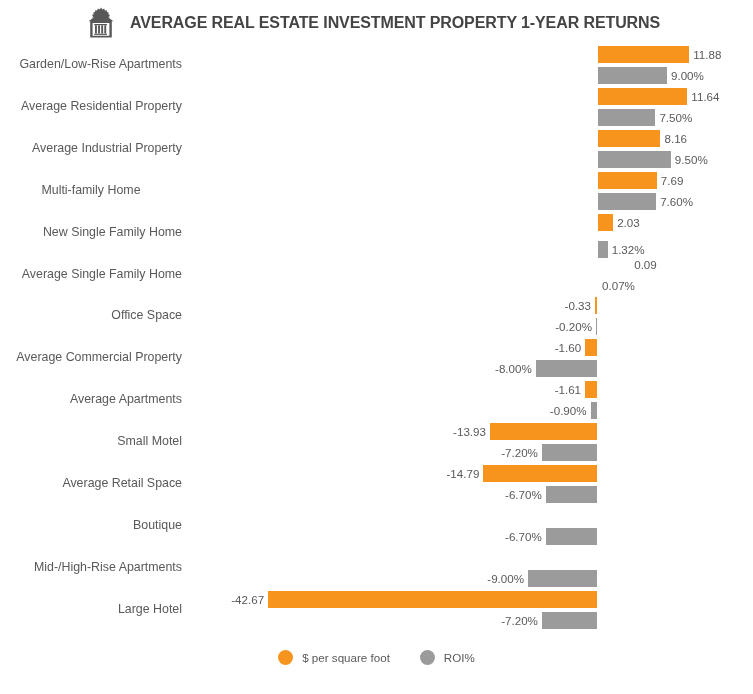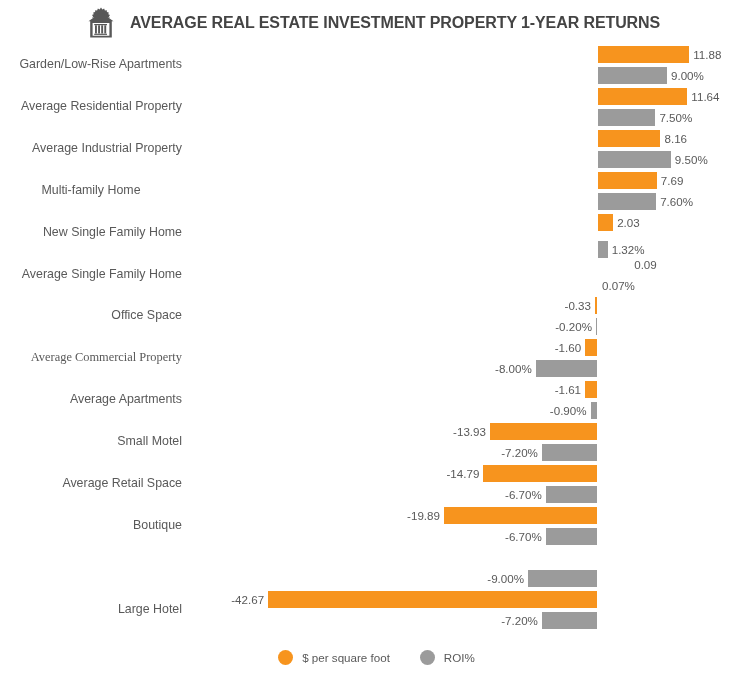--- a/index.html
+++ b/index.html
@@ -206,21 +206,21 @@
       <div class="barrow" style="top: 0px;">
         <div class="bar pos" title="Office Space — $ per square foot: -0.33" style="background: rgb(247, 148, 30); width: 2.5476px; left: 594.952px;"></div>
         <div class="vlabel left" style="right: 162.048px;">-0.33</div>
       </div>
       <div class="barrow" style="top: 21px;">
         <div class="bar neg" title="Office Space — ROI%: -0.20%" style="background: rgb(155, 155, 155); width: 1.544px; left: 595.956px;"></div>
         <div class="vlabel left" style="right: 161.044px;">-0.20%</div>
       </div>
     </div>
     <div class="group" style="top: 295.3px; height: 38px;">
-      <div class="cat-label" style="top: 11px; font-family: Liberation Serif, serif;">Average Commercial Property</div>
+      <div class="cat-label" style="top: 11px;">Average Commercial Property</div>
       <div class="barrow" style="top: 0px;">
         <div class="bar pos" title="Average Commercial Property — $ per square foot: -1.60" style="background: rgb(247, 148, 30); width: 12.352px; left: 585.148px;"></div>
         <div class="vlabel left" style="right: 171.852px;">-1.60</div>
       </div>
       <div class="barrow" style="top: 21px;">
         <div class="bar neg" title="Average Commercial Property — ROI%: -8.00%" style="background: rgb(155, 155, 155); width: 61.76px; left: 535.74px;"></div>
         <div class="vlabel left" style="right: 221.26px;">-8.00%</div>
       </div>
     </div>
     <div class="group" style="top: 337.2px; height: 38px;">
@@ -251,30 +251,27 @@
         <div class="bar pos" title="Average Retail Space — $ per square foot: -14.79" style="background: rgb(247, 148, 30); width: 114.179px; left: 483.321px;"></div>
         <div class="vlabel left" style="right: 273.679px;">-14.79</div>
       </div>
       <div class="barrow" style="top: 21px;">
         <div class="bar neg" title="Average Retail Space — ROI%: -6.70%" style="background: rgb(155, 155, 155); width: 51.724px; left: 545.776px;"></div>
         <div class="vlabel left" style="right: 211.224px;">-6.70%</div>
       </div>
     </div>
     <div class="group" style="top: 462.9px; height: 38px;">
       <div class="cat-label" style="top: 11px;">Boutique</div>
-      <div class="barrow" style="top: 0px;">
-        <div class="bar pos" title="Boutique — $ per square foot: -19.89" style="background: rgb(247, 148, 30); width: 153.551px; left: 443.949px;"></div>
-        <div class="vlabel left" style="right: 313.051px;">-19.89</div>
-      </div>
       <div class="barrow" style="top: 21px;">
         <div class="bar neg" title="Boutique — ROI%: -6.70%" style="background: rgb(155, 155, 155); width: 51.724px; left: 545.776px;"></div>
         <div class="vlabel left" style="right: 211.224px;">-6.70%</div>
       </div>
     </div>
     <div class="group" style="top: 504.8px; height: 38px;">
+      <div class="cat-label" style="top: 11px;">Mid-/High-Rise Apartments</div>
       <div class="barrow" style="top: 21px;">
         <div class="bar neg" title="Mid-/High-Rise Apartments — ROI%: -9.00%" style="background: rgb(155, 155, 155); width: 69.48px; left: 528.02px;"></div>
         <div class="vlabel left" style="right: 228.98px;">-9.00%</div>
       </div>
     </div>
     <div class="group" style="top: 546.7px; height: 38px;">
       <div class="cat-label" style="top: 11px;">Large Hotel</div>
       <div class="barrow" style="top: 0px;">
         <div class="bar pos" title="Large Hotel — $ per square foot: -42.67" style="background: rgb(247, 148, 30); width: 329.412px; left: 268.088px;"></div>
         <div class="vlabel left" style="right: 488.912px;">-42.67</div>

